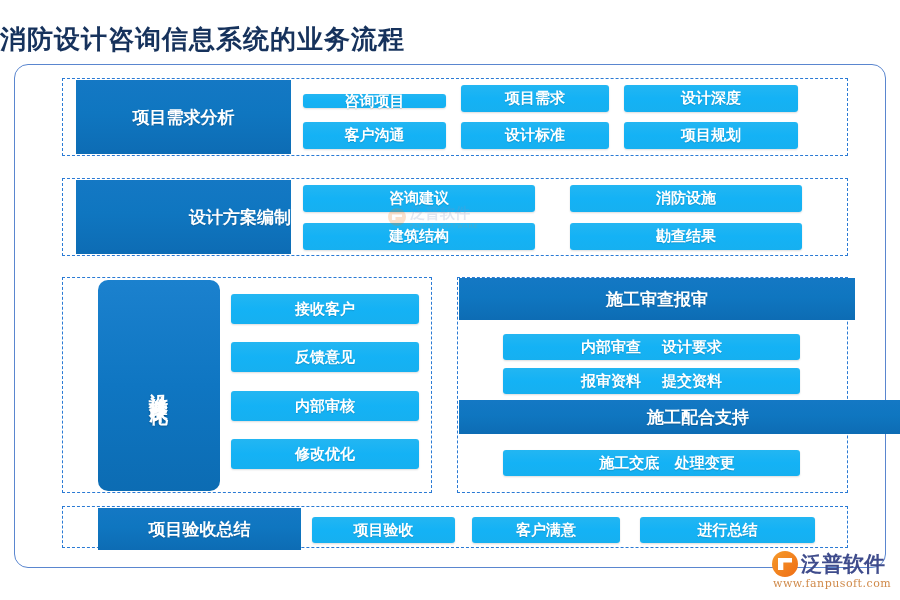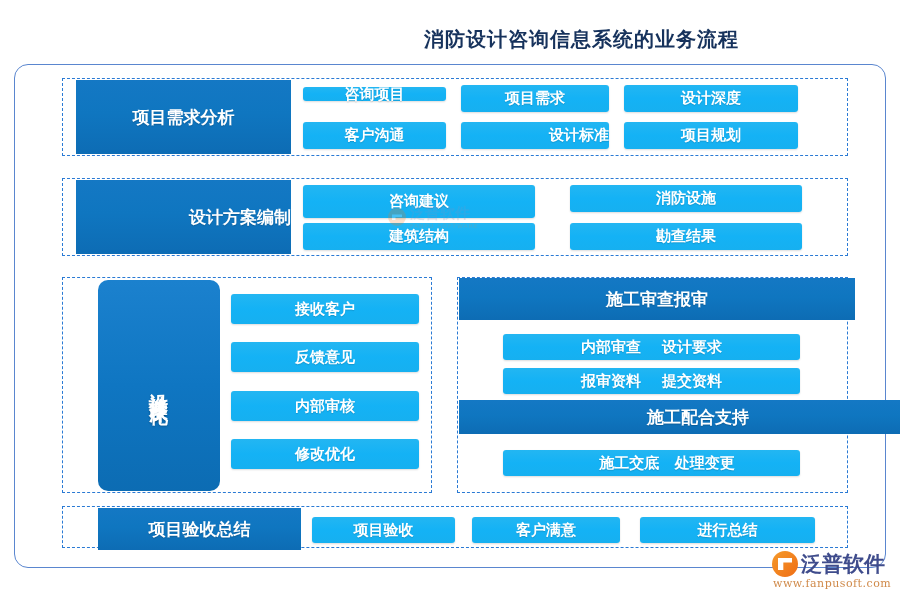--- a/index.html
+++ b/index.html
@@ -14,22 +14,22 @@
     overflow: hidden;
     font-family: "DejaVu Sans", "Liberation Sans", sans-serif;
   }
 
   
   .page-title {
     position: absolute;
     top: 22px;
     left: 0;
     width: 739px;
-    text-align: right;
-    font-size: 20px;
+    text-align: left;
+    font-size: 26px;
     font-weight: bold;
     color: #16325c;
     letter-spacing: 1px;
     line-height: 34px;
   }
 
   
   .outer-frame {
     position: absolute;
     left: 14px;
@@ -190,46 +190,46 @@
 <div class="page-title">消防设计咨询信息系统的业务流程</div>
 
 <div class="outer-frame"></div>
 
 <div class="dashed" style="left:62px; top:78px; width:786px; height:78px;"></div>
 
 <div class="dark-box" style="left:76px; top:80px; width:215px; height:74px; font-size:17px;">
   <span>项目需求分析</span>
 </div>
 
-<div class="chip" style="left:303px; top:87px; width:143px; height:14px;">
+<div class="chip" style="left:303px; top:94px; width:143px; height:14px;">
   <span>咨询项目</span>
 </div>
 <div class="chip" style="left:461px; top:85px; width:148px; height:27px;">
   <span>项目需求</span>
 </div>
 <div class="chip" style="left:624px; top:85px; width:174px; height:27px;font-family:Liberation Mono, monospace;">
   <span>设计深度</span>
 </div>
 <div class="chip" style="left:303px; top:122px; width:143px; height:27px;">
   <span>客户沟通</span>
 </div>
-<div class="chip" style="left:461px; top:122px; width:148px; height:27px;justify-content:flex-end;">
+<div class="chip" style="left:461px; top:122px; width:148px; height:27px;">
   <span>设计标准</span>
 </div>
 <div class="chip" style="left:624px; top:122px; width:174px; height:27px;">
   <span>项目规划</span>
 </div>
 
 <div class="dashed" style="left:62px; top:178px; width:786px; height:78px;"></div>
 
 <div class="dark-box" style="left:76px; top:180px; width:215px; height:74px; font-size:17px;justify-content:flex-end;">
   <span>设计方案编制</span>
 </div>
 
-<div class="chip" style="left:303px; top:185px; width:232px; height:33px;font-family:Liberation Serif, serif;">
+<div class="chip" style="left:303px; top:185px; width:232px; height:27px;font-family:Liberation Serif, serif;">
   <span>咨询建议</span>
 </div>
 <div class="chip" style="left:570px; top:185px; width:232px; height:27px;">
   <span>消防设施</span>
 </div>
 <div class="chip" style="left:303px; top:223px; width:232px; height:27px;">
   <span>建筑结构</span>
 </div>
 <div class="chip" style="left:570px; top:223px; width:232px; height:27px;">
   <span>勘查结果</span>

